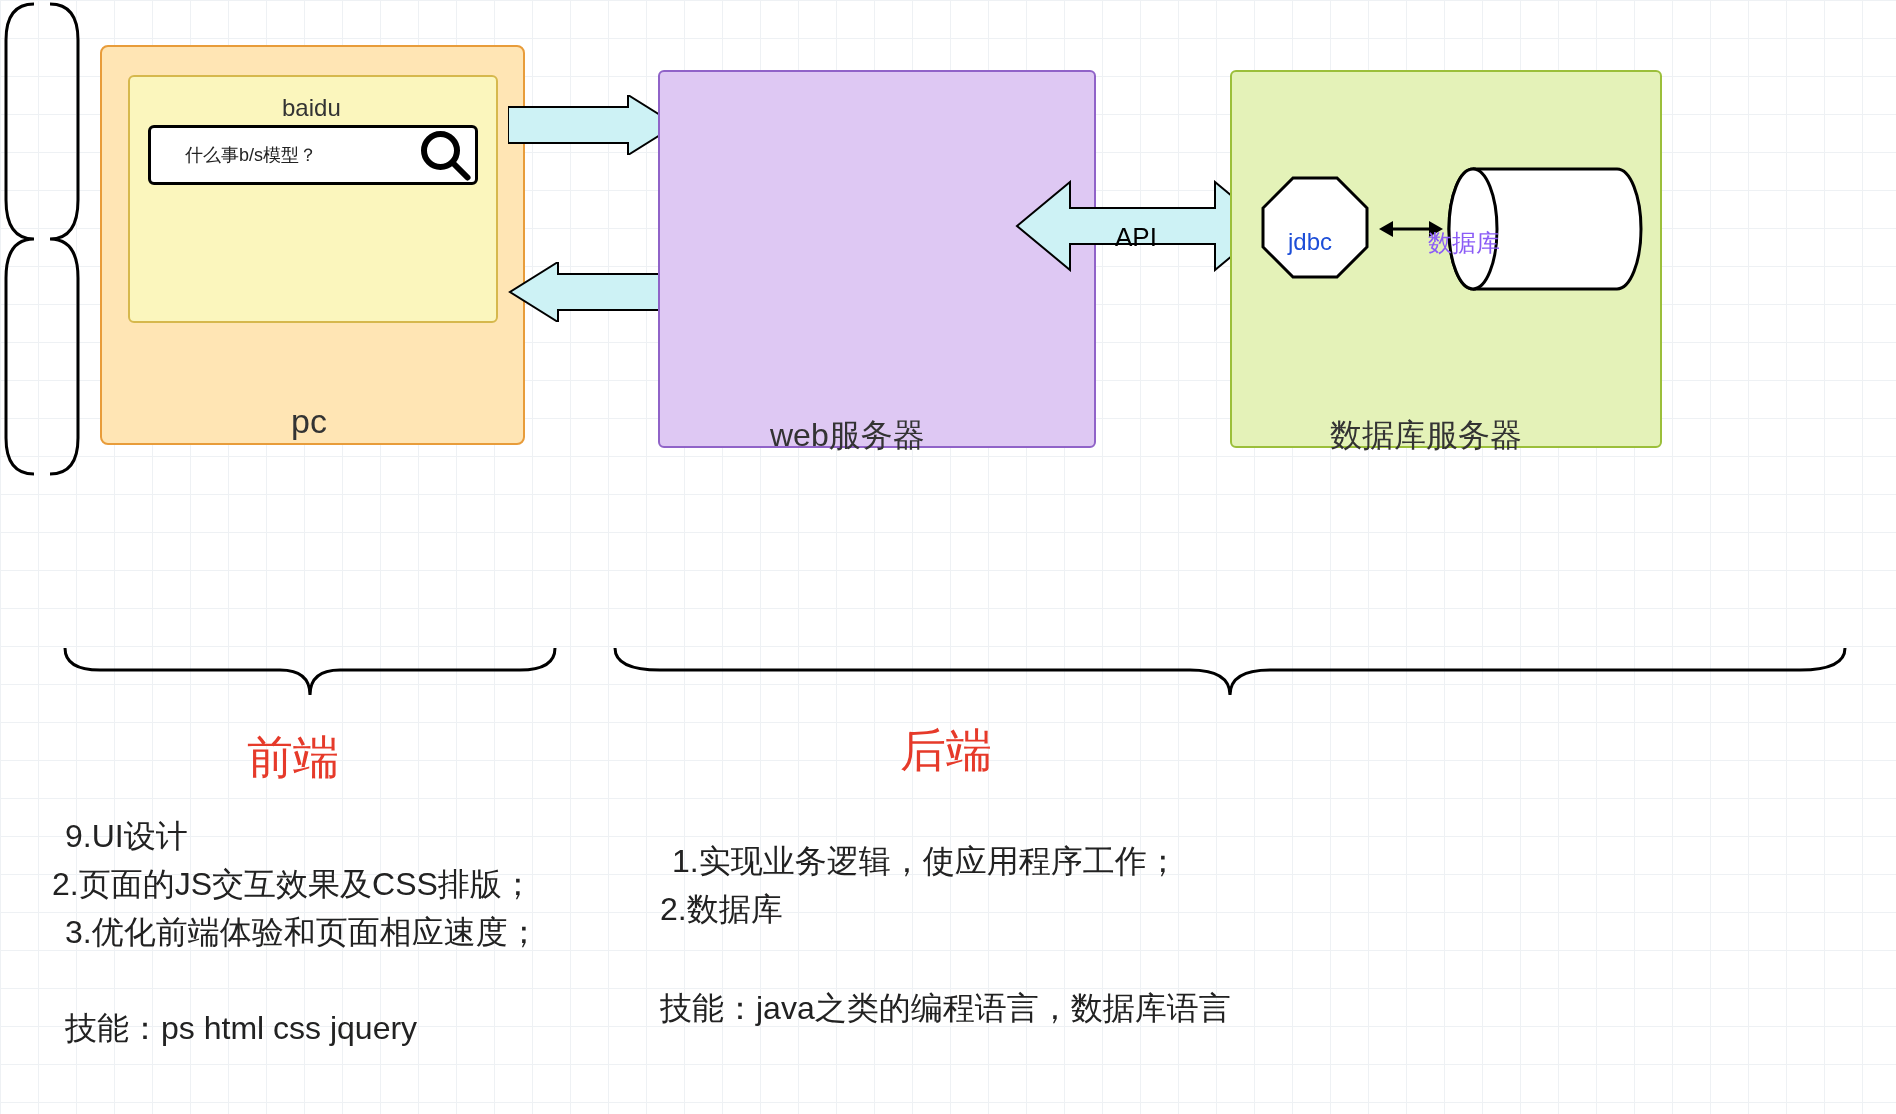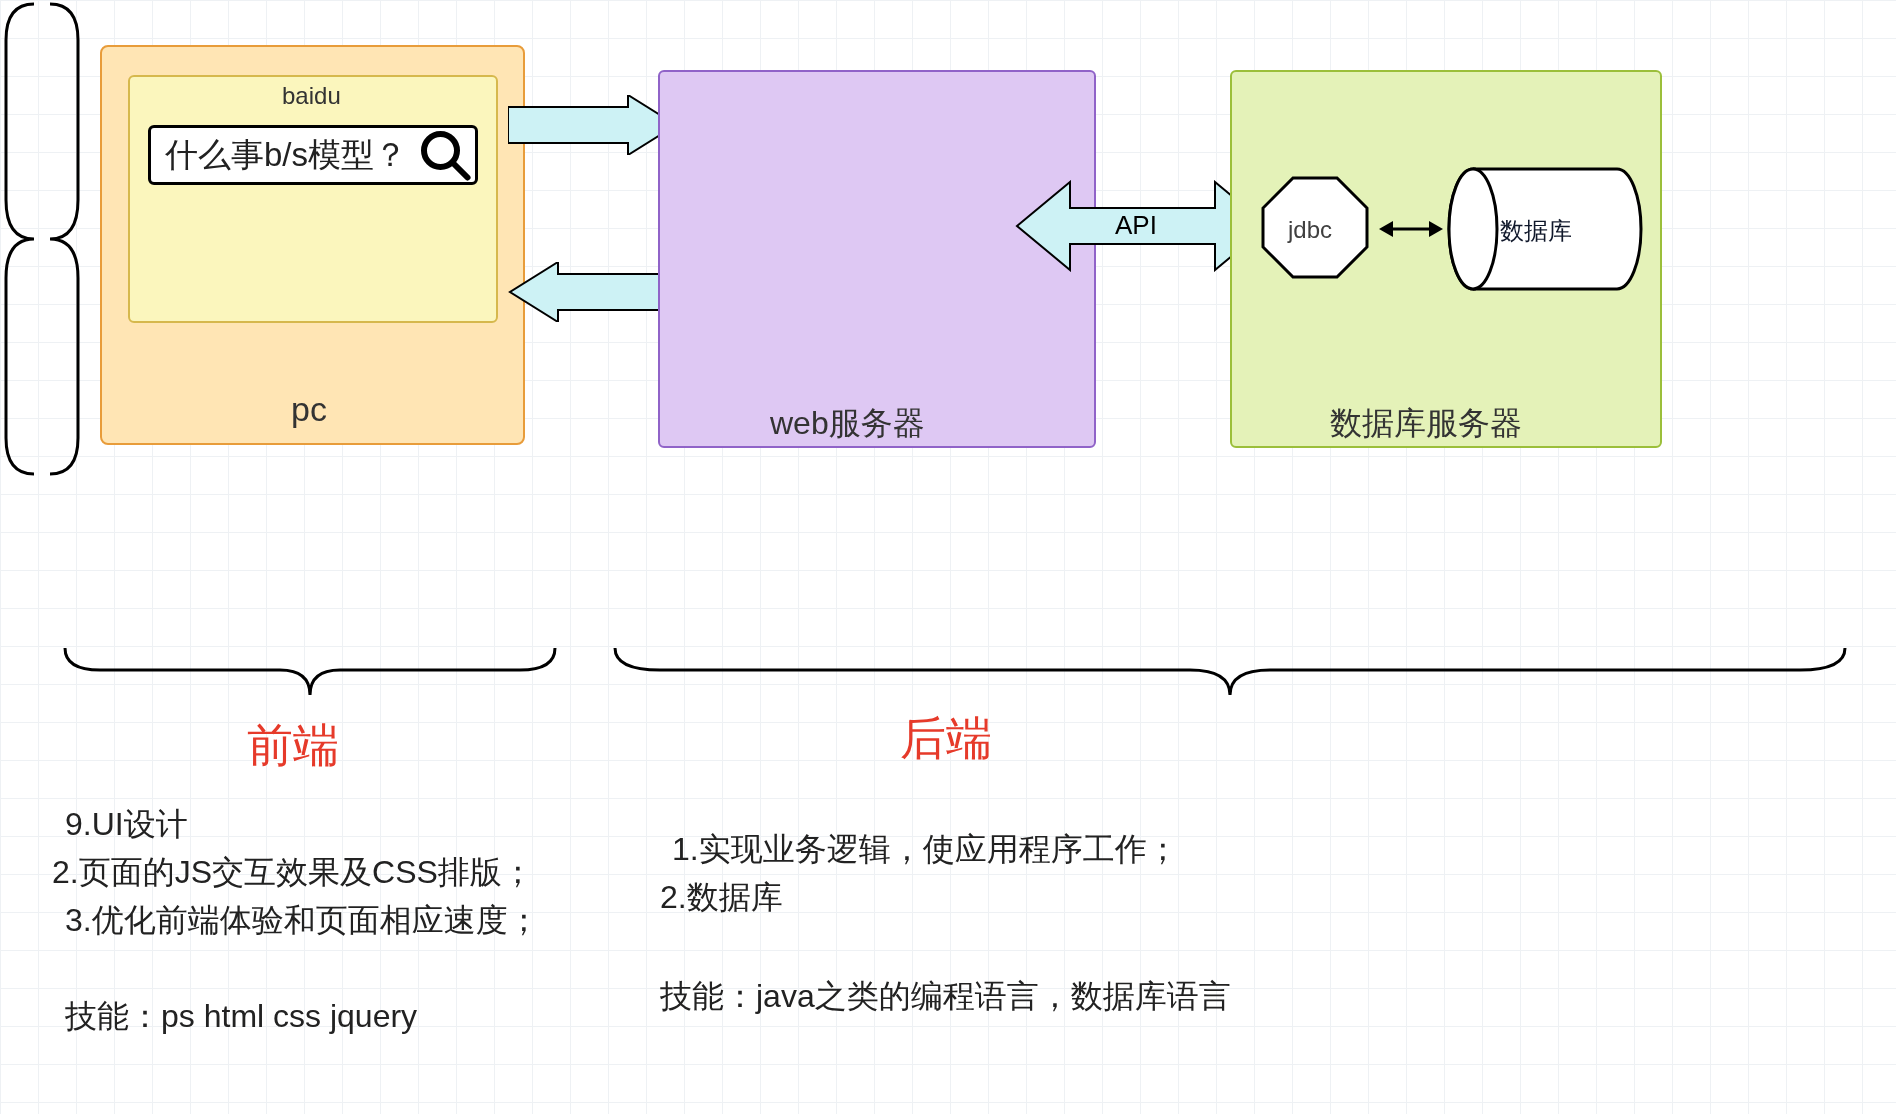--- a/index.html
+++ b/index.html
@@ -8,32 +8,32 @@
     background:#fff;
     background-image:
       linear-gradient(#eef1f4 1px,transparent 1px),
       linear-gradient(90deg,#eef1f4 1px,transparent 1px);
     background-size:38px 38px;
     font-family:"Helvetica Neue",Arial,"Microsoft YaHei",sans-serif;
     position:relative;
     overflow:hidden;
   }
   .box{position:absolute;box-sizing:border-box;}
-  .label{position:absolute;white-space:nowrap;}
+  .label{position:absolute;white-space:nowrap;margin-top:12px;}
 
   
   .pc-card{left:100px;top:45px;width:425px;height:400px;
     background:#ffe5b4;border:2px solid #e89c3a;border-radius:8px;}
   .pc-inner{left:128px;top:75px;width:370px;height:248px;
     background:#fbf6bd;border:2px solid #d6b84d;border-radius:6px;}
   .baidu-label{left:282px;top:82px;font-size:24px;color:#333;}
   .search-wrap{left:148px;top:125px;width:330px;height:60px;
     background:#fff;border:3px solid #000;border-radius:6px;
     display:flex;align-items:center;}
-  .search-text{flex:1;padding-left:14px;font-size:33px;color:#222;}
+  .search-text{flex:1;padding-left:14px;font-size:18px;color:#222;margin-left:20px;}
   .search-icon{width:60px;height:60px;display:flex;align-items:center;justify-content:center;}
   .pc-label{left:291px;top:390px;font-size:34px;color:#333;}
 
   
   .bracket-pc{left:560px;top:-10px;width:40px;height:478px;}
 
   
   .web-box{left:658px;top:70px;width:438px;height:378px;
     background:#dec8f3;border:2px solid #9063c8;border-radius:6px;}
   .web-label{left:770px;top:402px;font-size:32px;color:#333;}
@@ -42,26 +42,26 @@
   .bracket-right{left:1860px;top:-10px;width:40px;height:478px;}
 
   
   .db-box{left:1230px;top:70px;width:432px;height:378px;
     background:#e4f2b8;border:2px solid #9bbf3a;border-radius:6px;}
   .db-label{left:1330px;top:402px;font-size:32px;color:#333;}
 
   
   .jdbc{left:1260px;top:175px;width:110px;height:105px;position:absolute;}
   .jdbc svg{width:100%;height:100%;}
-  .jdbc-label{left:1288px;top:216px;font-size:24px;color:#404040;}
+  .jdbc-label{left:1288px;top:216px;font-size:24px;color:#1d4ed8;}
 
   
   .cyl{left:1445px;top:165px;width:200px;height:128px;position:absolute;}
   .cyl svg{width:100%;height:100%;}
-  .cyl-label{left:1500px;top:215px;font-size:24px;color:#0f172a;}
+  .cyl-label{left:1428px;top:215px;font-size:24px;color:#8b5cf6;}
 
   
   .arrow{position:absolute;}
 
   
   .curly{position:absolute;}
 
   
   .heading-red{font-size:46px;color:#e63a2a;font-weight:400;font-family:Liberation Serif, serif;}
   .body-text{font-size:32px;color:#222;line-height:1.55;}

